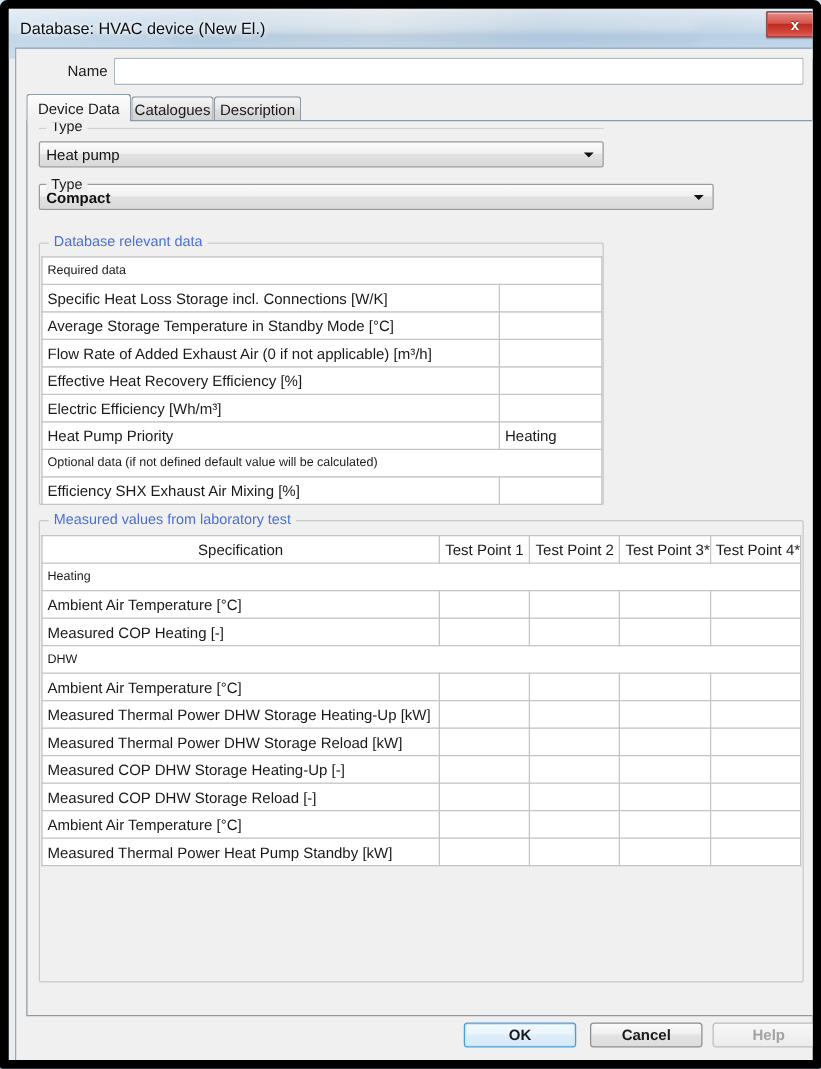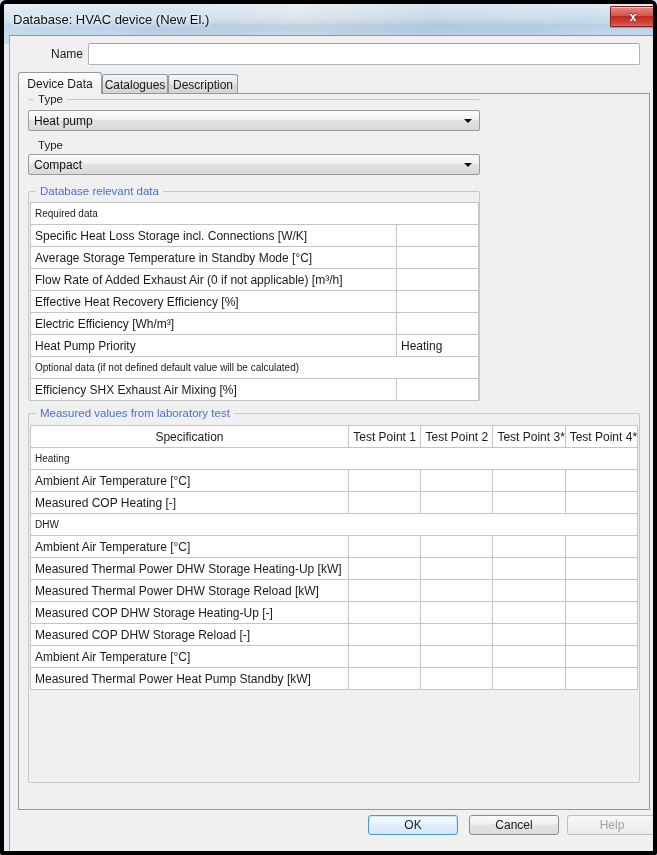--- a/index.html
+++ b/index.html
@@ -13,21 +13,21 @@
   body {
     background: linear-gradient(180deg,#cfe0ef 0%, #bed3e6 40%, #a9c4dc 100%);
   }
 
   
   .window {
     position: absolute;
     left: 0; top: 0;
     width: 657px; height: 855px;
     background: #e9eef3;
-    border: 4px solid #000000;
+    border: 7px solid #000000;
     border-radius: 6px 6px 2px 2px;
     overflow: hidden;
   }
   .glass-bg {
     position: absolute; left:0; top:0; width:657px; height:40px;
     background:
       linear-gradient(180deg, rgba(255,255,255,.55) 0%, rgba(255,255,255,.12) 48%, rgba(180,205,228,.35) 52%, rgba(205,222,238,.7) 100%),
       linear-gradient(90deg,#c9dcec 0%, #b9cfe3 25%, #cdd9e2 45%, #aec6dc 65%, #c2d6e8 100%);
   }
   .glass-blur {
@@ -205,20 +205,21 @@
   .btn {
     position: absolute; top: 0;
     width: 90px; height: 20px;
     border: 1px solid #8c8c8c;
     border-radius: 3px;
     background: linear-gradient(180deg,#fafafa 0%,#f0f0f0 45%,#e3e3e3 50%,#dcdcdc 100%);
     font-family: "Liberation Sans", sans-serif;
     font-size: 12px; color: #1a1a1a;
     display: flex; align-items: center; justify-content: center;
     cursor: pointer;
+    font-weight: bold;
   }
   .btn.default {
     border: 1px solid #4e9bd4;
     box-shadow: inset 0 0 0 1px #cfe6f7;
     background: linear-gradient(180deg,#f4fbff 0%,#e9f4fc 45%,#ddeefa 50%,#d4e9f8 100%);
   }
   .btn.disabled {
     color: #a3a3a3;
     border-color: #bdbdbd;
     background: linear-gradient(180deg,#f7f7f7 0%,#f1f1f1 50%,#ececec 100%);
@@ -262,21 +263,21 @@
     <div class="tab-panel-mask" style="width:82px;"></div>
 
     <div class="groupbox" style="left:18px; top:63px; width:452px; height:28px; border-bottom:none; border-left:none; border-right:none;"></div>
     <div class="grouplabel" style="left:24px; top:57px; color:#1a1a1a;">Type</div>
     <div class="combo" style="left:18px; top:74px; width:452px;">
       <span class="combo-text">Heat pump</span>
       <span class="combo-arrow"></span>
     </div>
 
     <div class="grouplabel" style="left:24px; top:103px; color:#1a1a1a;">Type</div>
-    <div class="combo" style="left:18px; top:118px; width:452px;">
+    <div class="combo" style="left:18px; top:108px; width:540px;font-weight:bold;">
       <span class="combo-text">Compact</span>
       <span class="combo-arrow"></span>
     </div>
 
     <div class="groupbox" style="left:18px; top:155px; width:452px; height:210px;"></div>
     <div class="grouplabel" style="left:26px; top:149px;">Database relevant data</div>
 
     <table class="grid" style="left:20px; top:166px; width:448px;">
       <colgroup>
           <col style="width:366px">

